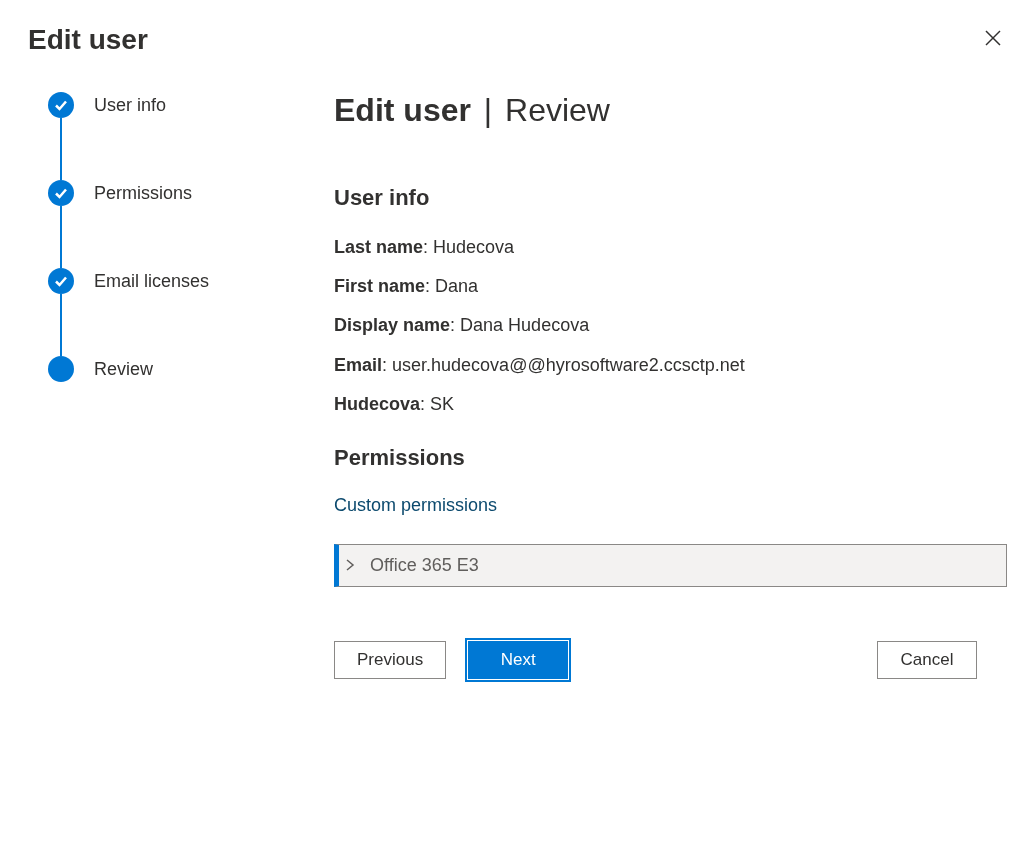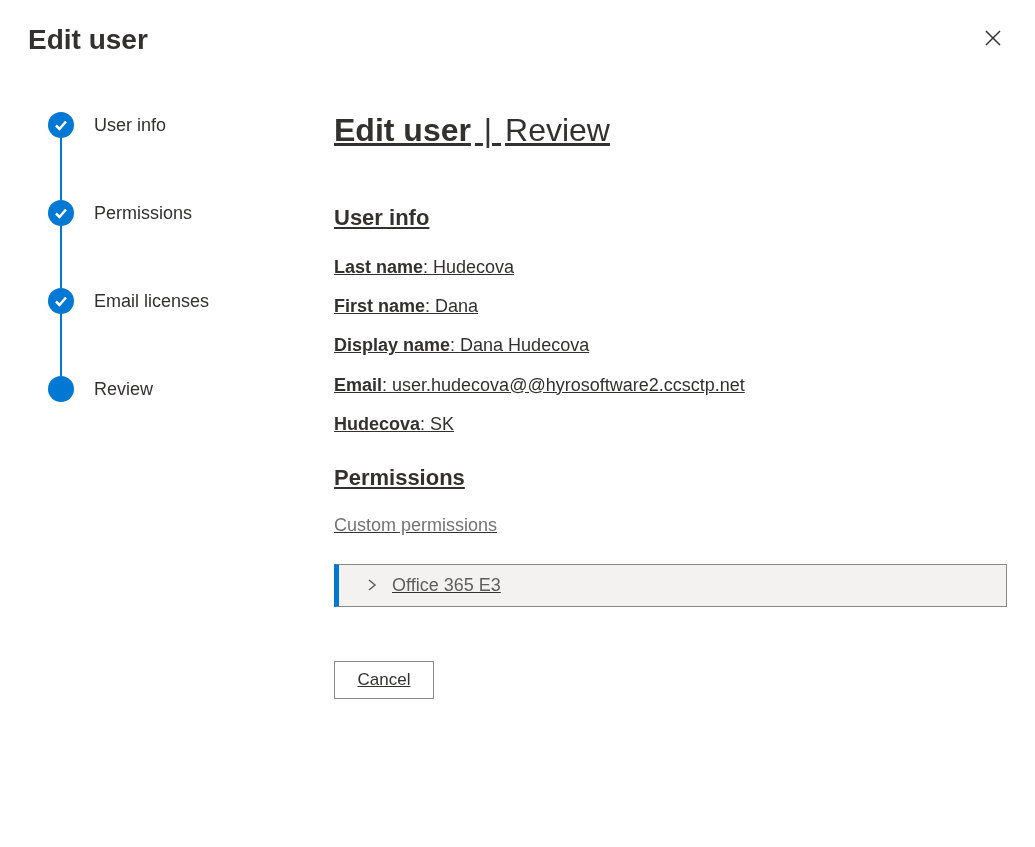--- a/index.html
+++ b/index.html
@@ -33,21 +33,21 @@
     }
     .close-icon svg {
       width: 20px;
       height: 20px;
       stroke: #323130;
       stroke-width: 1.5;
     }
     .container {
       display: flex;
       padding: 0 28px;
-      margin-top: 56px;
+      margin-top: 36px;
       justify-content: flex-end;
     }
     .steps {
       width: 280px;
       position: relative;
       padding-left: 20px;
     }
     .step {
       display: flex;
       align-items: center;
@@ -83,21 +83,20 @@
       z-index: 1;
     }
     .step-label {
       margin-left: 20px;
       font-size: 18px;
       color: #323130;
     }
     .content {
       flex: 1;
       padding-left: 26px;
-      text-decoration: underline;
     }
     .page-title {
       font-size: 32px;
       font-weight: 600;
       color: #323130;
       margin-bottom: 56px;
     }
     .page-title .divider {
       font-weight: 300;
       color: #323130;
@@ -119,30 +118,30 @@
       line-height: 1.4;
     }
     .info-row .label {
       font-weight: 600;
     }
     .section-gap {
       margin-top: 28px;
     }
     .permissions-text {
       font-size: 18px;
-      color: #737373;
+      color: #0c4a6e;
       margin-bottom: 28px;
     }
     .license-row {
       display: flex;
       align-items: center;
       border: 1px solid #8a8886;
       border-left: 5px solid #0078d4;
       background: #f3f2f1;
-      padding: 10px 25px;
+      padding: 10px 3px;
       cursor: pointer;
       margin-top: 4px;
     }
     .license-row .chevron {
       margin-right: 12px;
       color: #605e5c;
       display: flex;
       align-items: center;
     }
     .license-row .chevron svg {
@@ -261,16 +260,20 @@
     <div class="license-row">
       <span class="chevron">
         <svg viewBox="0 0 16 16">
             <polyline points="5,3 11,8 5,13"></polyline>
           </svg>
       </span>
       <span class="license-name">Office 365 E3</span>
     </div>
 
     <div class="button-bar">
+      <div class="button-group-left">
+        <button class="btn">Previous</button>
+        <button class="btn btn-primary">Next</button>
+      </div>
       <button class="btn">Cancel</button>
     </div>
   </div>
 </div>
 
 </body></html>

